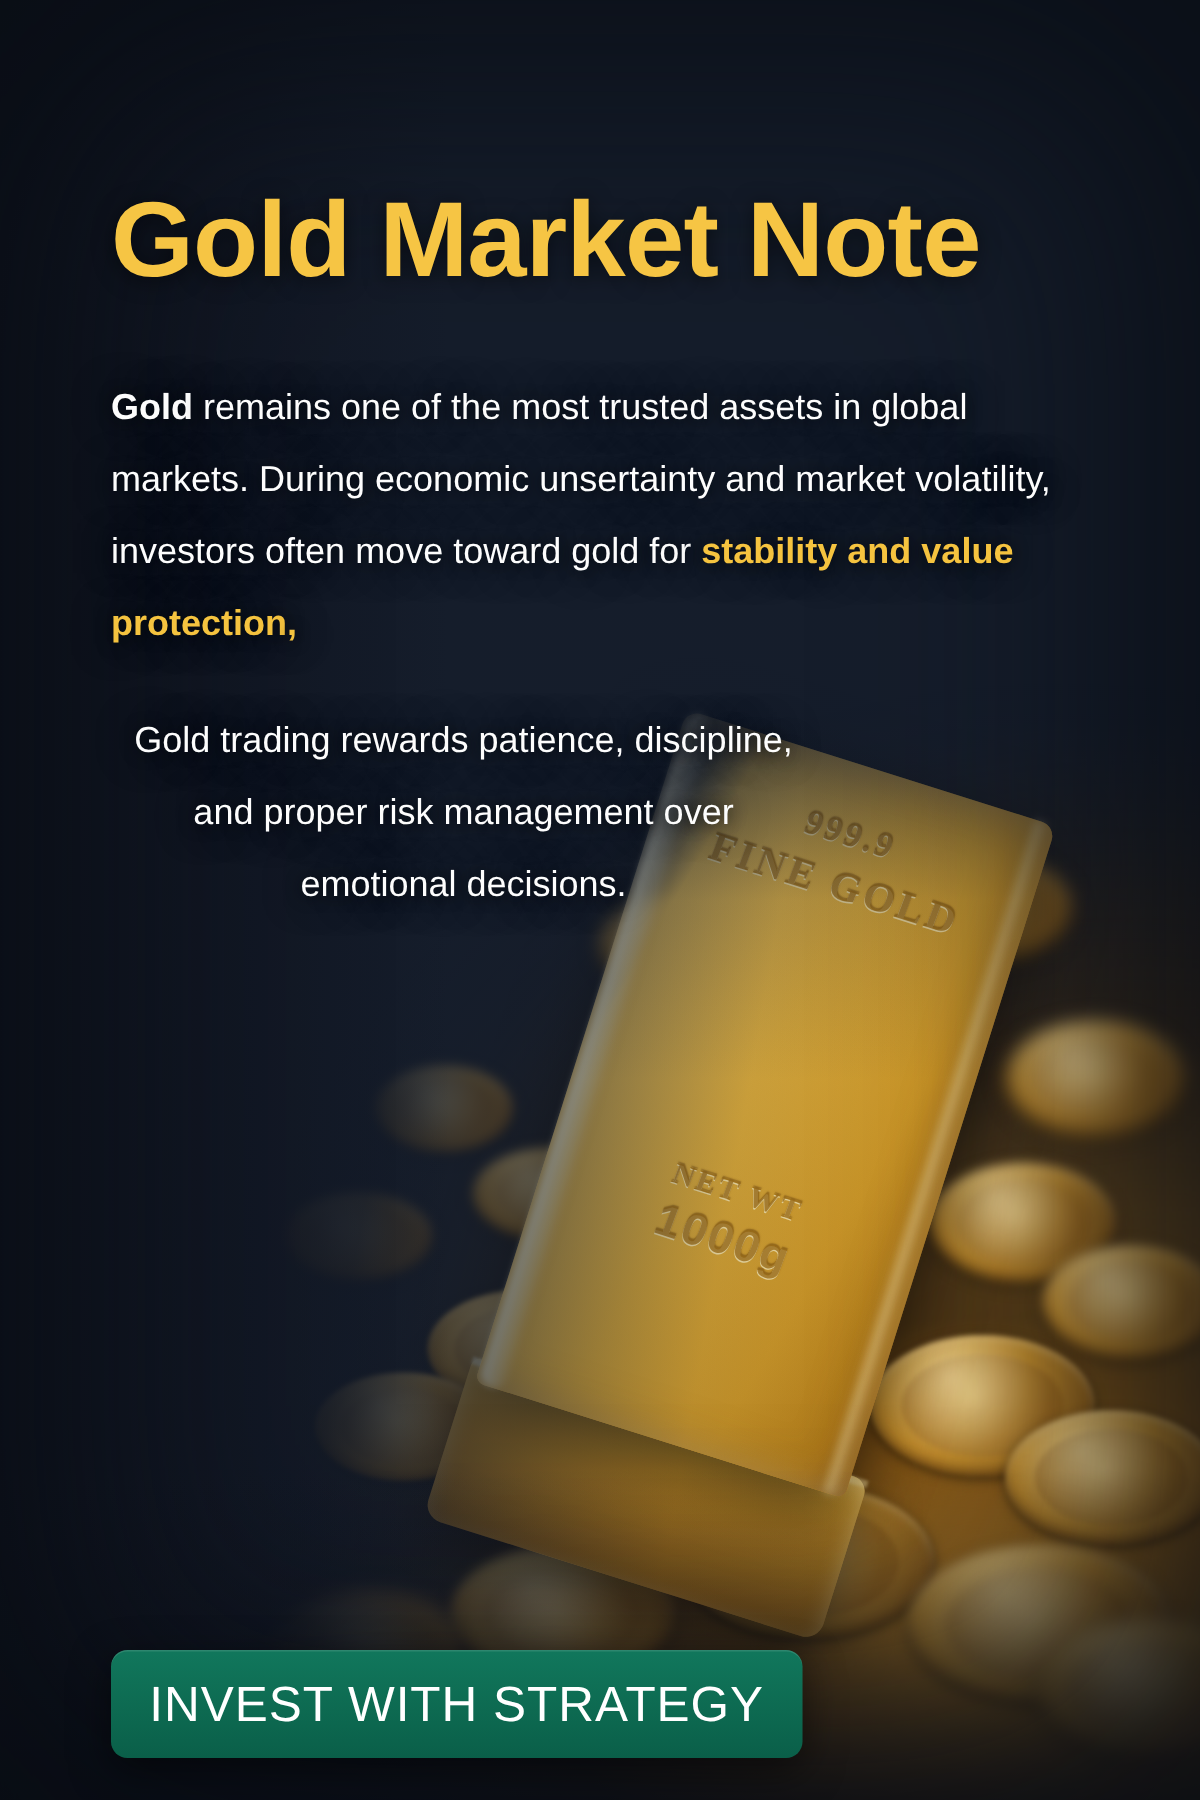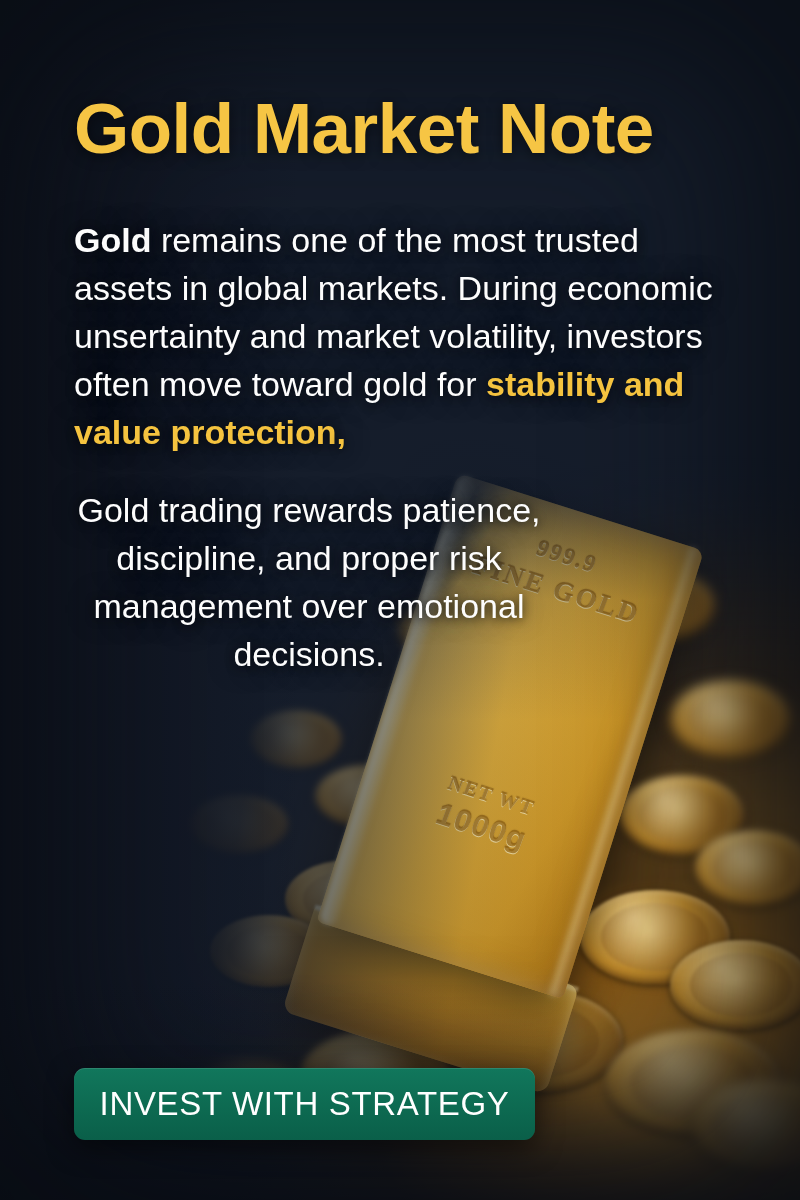--- a/index.html
+++ b/index.html
@@ -120,35 +120,35 @@
   .wash-left{
     position:absolute;left:0;top:0;bottom:0;width:300px;
     background:linear-gradient(90deg, rgba(16,21,33,.98) 0%, rgba(16,21,33,.80) 45%, rgba(16,21,33,0) 100%);
   }
   .vignette{
     position:absolute;inset:0;
     box-shadow:inset 0 0 170px 60px rgba(8,11,18,.78);
   }
 
   
-  .content{position:absolute;inset:0;padding:0 74px;}
+  .content{position:absolute;inset:0;padding:0 74px;margin-top:32px;}
 
   .title{
     position:absolute;left:74px;top:92px;
     margin:0;
     font-size:71px;line-height:1.05;font-weight:700;
     letter-spacing:-.5px;
     color:#f6c544;
     text-shadow:0 2px 14px rgba(0,0,0,.55);
   }
 
   .body{position:absolute;left:74px;top:216px;right:60px;}
   .para{
     margin:0 0 30px 0;
-    font-size:34px;
+    font-size:24px;
     line-height:48px;
     color:#fdfdfd;
     font-weight:400;
     text-shadow:0 1px 10px rgba(5,8,14,.85), 0 0 26px rgba(5,8,14,.55);
     max-width:660px;
   }
   .para.p2{max-width:470px;margin-bottom:34px;text-align:center;}
   .para.p3{max-width:400px;}
   .b{font-weight:700;}
   .gold{color:#f5c33f;font-weight:700;}

